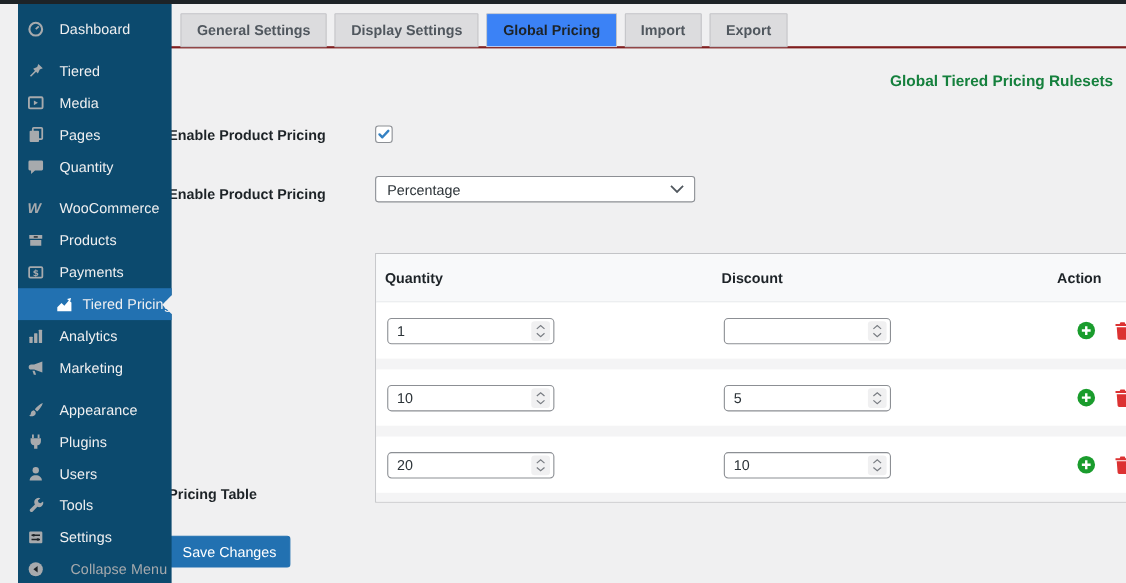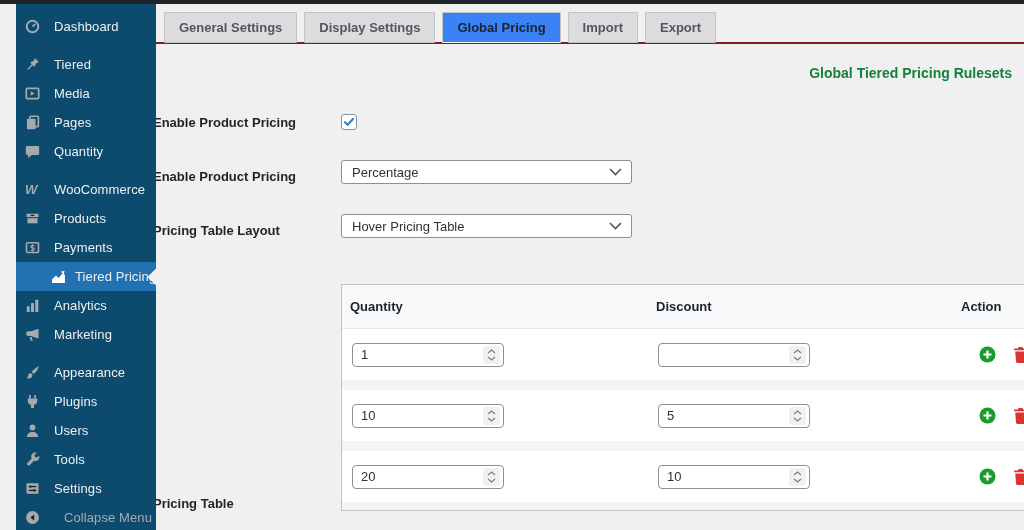--- a/index.html
+++ b/index.html
@@ -276,29 +276,20 @@
     <div class="form-row row-select">
       <div class="form-label">Enable Product Pricing</div>
       <div class="select">
         <span class="sel-val">Percentage</span>
         <svg width="13" height="8" viewBox="0 0 13 8">
             <path d="M1 1l5.5 5.5L12 1" fill="none" stroke="#50575e" stroke-width="1.6"></path>
           </svg>
       </div>
     </div>
 
-    <div class="form-row row-select">
-      <div class="form-label">Pricing Table Layout</div>
-      <div class="select">
-        <span class="sel-val">Hover Pricing Table</span>
-        <svg width="13" height="8" viewBox="0 0 13 8">
-            <path d="M1 1l5.5 5.5L12 1" fill="none" stroke="#50575e" stroke-width="1.6"></path>
-          </svg>
-      </div>
-    </div>
 
     <div class="form-row row-table">
       <div class="form-label">Pricing Table</div>
 
       <div class="ptable">
         <div class="pt-head">
           <div class="col-qty">Quantity</div>
           <div class="col-disc">Discount</div>
           <div class="col-act">Action</div>
         </div>

